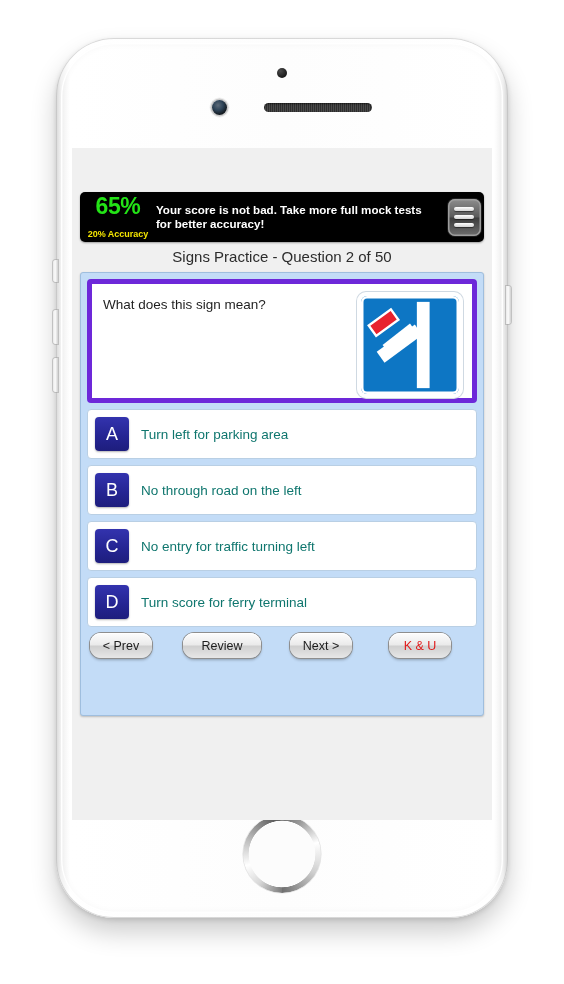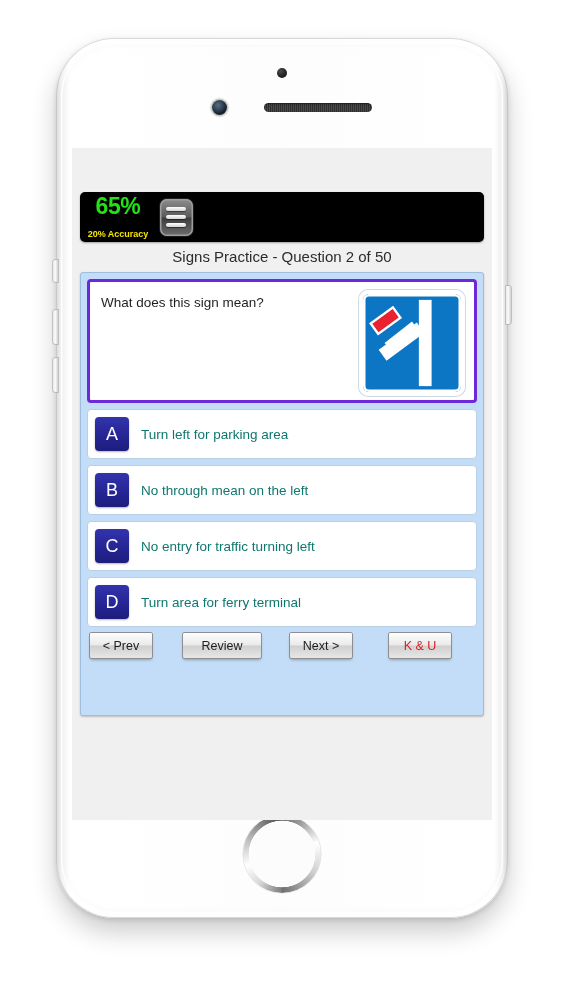--- a/index.html
+++ b/index.html
@@ -216,21 +216,21 @@
     box-shadow: 0 1px 2px rgba(0,0,0,0.22);
     padding: 6px;
     box-sizing: border-box;
   }
 
   
   #question-card {
     position: relative;
     height: 124px;
     background: #ffffff;
-    border: 3px solid #6d28d9;
+    border: 5px solid #6d28d9;
     border-radius: 4px;
     box-sizing: border-box;
   }
   #question-text {
     position: absolute;
     left: 11px;
     top: 12px;
     font-size: 13.5px;
     color: #1f1f1f;
     max-width: 220px;
@@ -296,21 +296,21 @@
   
   #nav-bar {
     position: relative;
     margin-top: 2px;
     height: 30px;
   }
   .nav-button {
     position: absolute;
     top: 0;
     height: 25px;
-    border-radius: 2px;
+    border-radius: 11px;
     background: linear-gradient(to bottom, #fdfdfd 0%, #eaeaea 48%, #cfcfcf 52%, #e7e7e7 100%);
     box-shadow: 0 0 0 1px #8e8e8e, 0 2px 3px rgba(0,0,0,0.28), inset 0 1px 0 rgba(255,255,255,0.9);
     display: flex;
     align-items: center;
     justify-content: center;
     font-size: 12.5px;
     color: #1d1d1d;
     box-sizing: border-box;
   }
   #prev-button   { left: 3px;   width: 62px; }
@@ -335,20 +335,21 @@
 
   <div id="home-button"></div>
 
   <div id="phone-screen">
 
     <div id="score-banner">
       <div id="score-block">
         <div id="score-percent">65%</div>
         <div id="score-accuracy">20% Accuracy</div>
       </div>
+      <div id="score-message">Your score is not bad. Take more full mock tests for better accuracy!</div>
       <div id="menu-button">
         <div id="hamburger-icon">
           <i></i>
             <i></i>
             <i></i>
         </div>
       </div>
     </div>
 
     <div id="question-title">Signs Practice - Question 2 of 50</div>
@@ -375,29 +376,29 @@
         </div>
       </div>
 
       <div id="answer-list">
         <div class="answer-option">
           <div class="answer-letter">A</div>
           <div class="answer-text">Turn left for parking area</div>
         </div>
         <div class="answer-option">
           <div class="answer-letter">B</div>
-          <div class="answer-text">No through mean on the left</div>
+          <div class="answer-text">No through road on the left</div>
         </div>
         <div class="answer-option">
           <div class="answer-letter">C</div>
           <div class="answer-text">No entry for traffic turning left</div>
         </div>
         <div class="answer-option">
           <div class="answer-letter">D</div>
-          <div class="answer-text">Turn area for ferry terminal</div>
+          <div class="answer-text">Turn score for ferry terminal</div>
         </div>
       </div>
 
       <div id="nav-bar">
         <div class="nav-button" id="prev-button">&lt; Prev</div>
         <div class="nav-button" id="review-button">Review</div>
         <div class="nav-button" id="next-button">Next &gt;</div>
         <div class="nav-button" id="ku-button">K &amp; U</div>
       </div>
 

